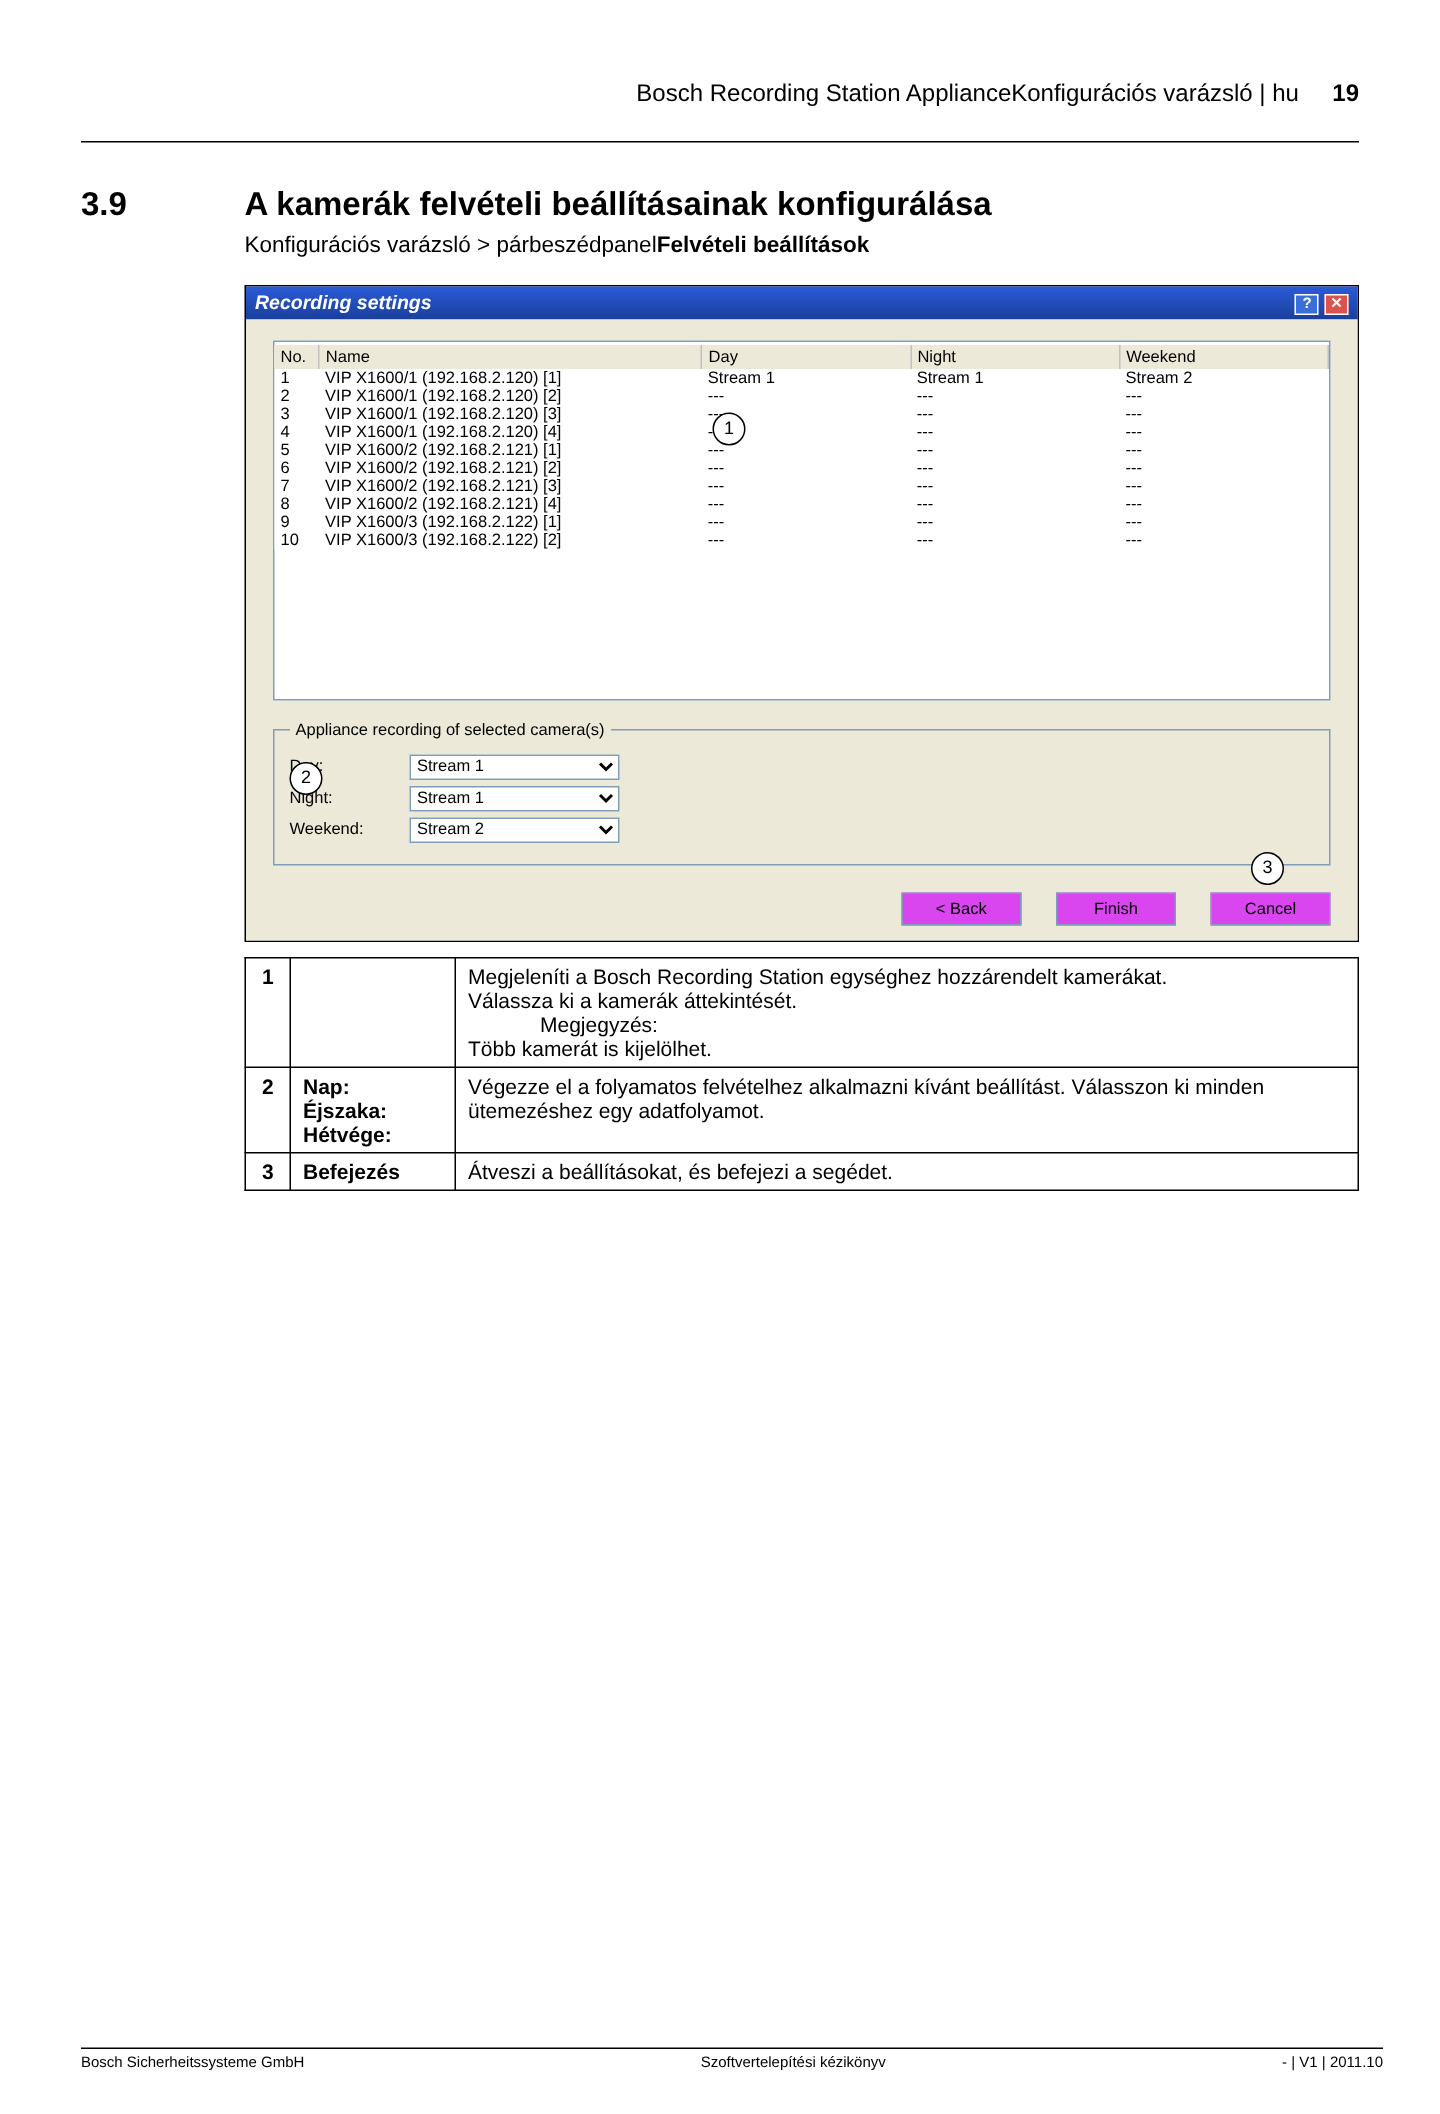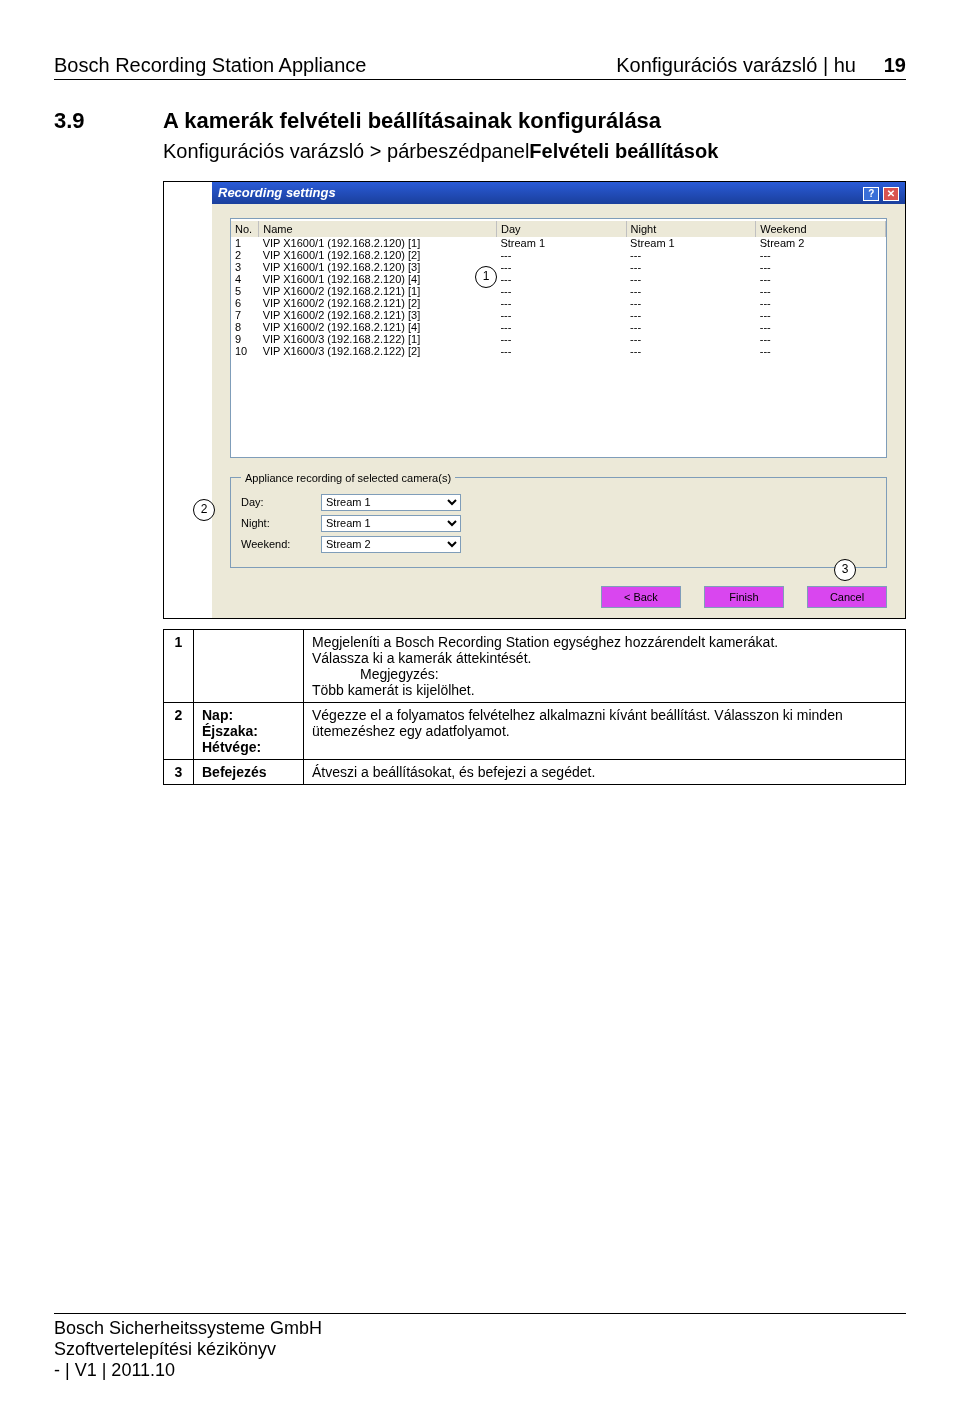--- a/index.html
+++ b/index.html
@@ -1,26 +1,26 @@
 <!DOCTYPE html>
 <html><head>
 <meta charset="utf-8">
 <style>
   * { box-sizing: border-box; margin: 0; padding: 0; }
   body { font-family: Arial, Helvetica, sans-serif; font-size: 13px; background: #fff; width: 960px; margin: 0 auto; color: #000; position: relative; min-height: 1409px; }
   .page { padding: 54px 54px 0 54px; }
-  .page-header { display: flex; justify-content: space-between; font-size: 20px; padding-bottom: 2px; border-bottom: 1px solid #000; }
+  .page-header { display: flex; justify-content: flex-end; font-size: 16px; padding-bottom: 22px; border-bottom: 1px solid #000; }
   .page-header .right { text-align: right; }
   .pagenum { font-weight: bold; }
   .section-row { display: flex; margin-top: 28px; gap: 29px; }
   .sec-num { width: 80px; font-size: 22px; font-weight: bold; }
   .sec-body { flex: 1; }
   .sec-title { font-size: 22px; font-weight: bold; margin-bottom: 6px; }
-  .sec-sub { font-size: 20px; }
-  .screenshot { margin-top: 18px; border: 1px solid #000; background: #fff; padding-left: 48px; }
+  .sec-sub { font-size: 15px; }
+  .screenshot { margin-top: 18px; border: 1px solid #000; background: #fff; }
   .title-bar { background: linear-gradient(to bottom, #2a5bd7, #1a3f9c); color: #fff; padding: 3px 6px; display: flex; justify-content: space-between; align-items: center; font-size: 13px; font-weight: bold; font-style: italic; }
   .title-btns span { display: inline-block; width: 16px; height: 14px; background: #d9534f; border: 1px solid #fff; text-align: center; line-height: 12px; font-size: 10px; font-style: normal; vertical-align: middle; }
   .title-btns span.help { background: #3a6fd8; }
   .ss-body { padding: 14px 18px 10px 18px; font-family: "Tahoma", Arial, sans-serif; font-size: 11px; background: #ece9d8; }
   table.cam-table { width: 100%; border-collapse: collapse; background: #fff; font-size: 11px; }
   table.cam-table th, table.cam-table td { text-align: left; padding: 0 4px; font-weight: normal; white-space: nowrap; }
   .col-no { width: 24px; }
   .col-name { width: 220px; }
   .col-day { width: 120px; }
   .col-night { width: 120px; }
@@ -35,21 +35,21 @@
   .btn-row { margin-top: 18px; text-align: right; }
   .btn-row button { width: 80px; height: 22px; font-size: 11px; background: #d946ef; border: 1px solid #7f9db9; margin-left: 20px; }
   .callout { position: absolute; width: 22px; height: 22px; border: 1.5px solid #000; border-radius: 50%; background: #fff; text-align: center; line-height: 19px; font-size: 12px; font-weight: normal; font-family: Arial, sans-serif; }
   .screenshot-wrap { position: relative; }
   .caption { margin-top: 14px; font-size: 14px; }
   table.desc { margin-top: 10px; border-collapse: collapse; width: 100%; font-size: 14px; }
   table.desc td { border: 1px solid #000; padding: 4px 8px; vertical-align: top; }
   table.desc td:first-child { width: 30px; text-align: center; font-weight: bold; }
   table.desc td:nth-child(2) { width: 110px; font-weight: bold; }
   .note { font-weight: normal; padding-left: 48px; }
-  .page-footer { position: absolute; bottom: 28px; left: 54px; right: 54px; border-top: 1px solid #000; padding-top: 4px; display: flex; justify-content: space-between; font-size: 18px; flex-direction: column; }
+  .page-footer { position: absolute; bottom: 28px; left: 54px; right: 38px; border-top: 1px solid #000; padding-top: 4px; display: flex; justify-content: space-between; font-size: 10px; }
 </style>
 </head>
 <body>
 
 <div class="page">
   <div class="page-header">
     <div>Bosch Recording Station Appliance</div>
     <div class="right">
       <span>Konfigurációs varázsló | hu</span>
       &nbsp;&nbsp;&nbsp;

